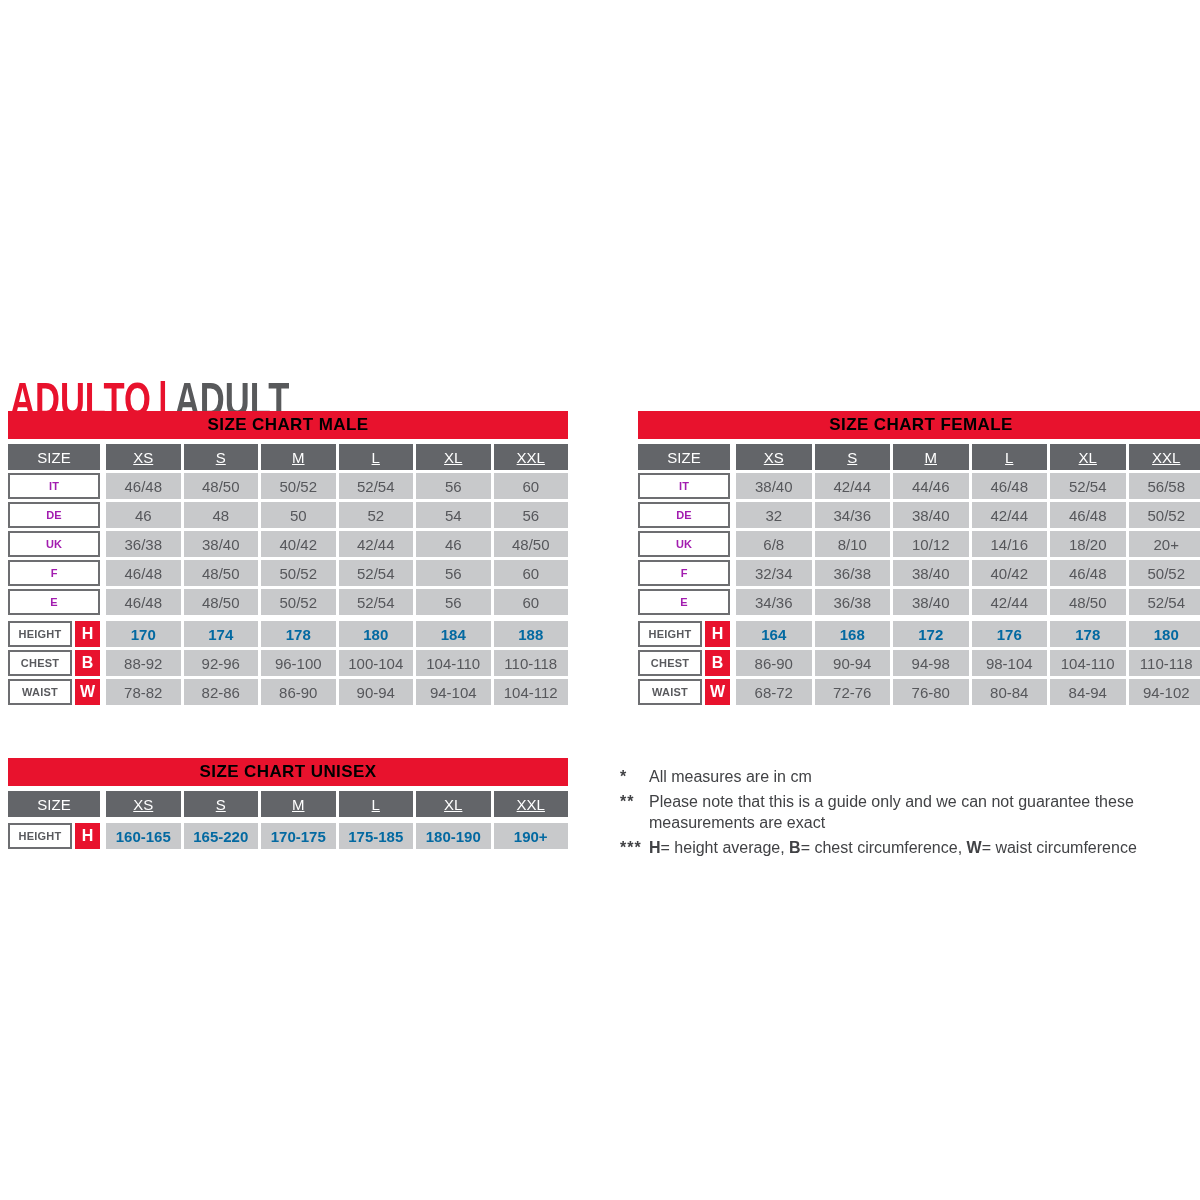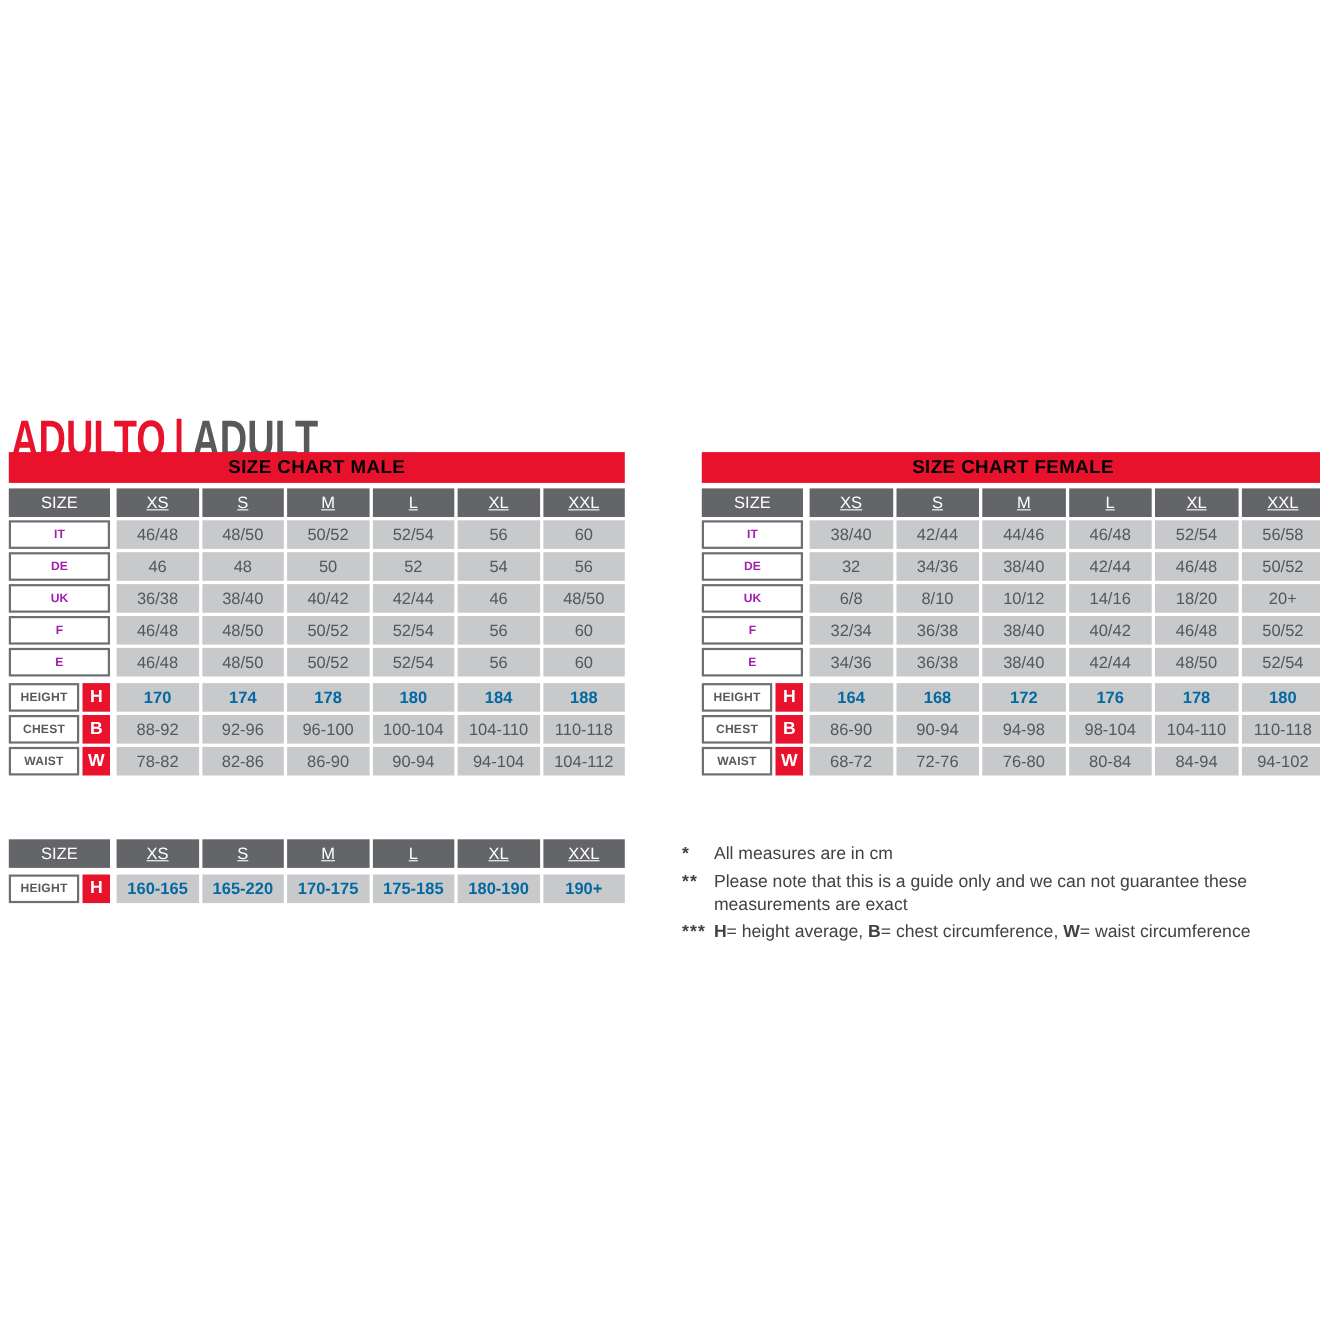--- a/index.html
+++ b/index.html
@@ -299,20 +299,21 @@
         </div>
         <div class="cell">68-72</div>
         <div class="cell">72-76</div>
         <div class="cell">76-80</div>
         <div class="cell">80-84</div>
         <div class="cell">84-94</div>
         <div class="cell">94-102</div>
       </div>
     </section>
   <section class="size-table" id="table-unisex">
+      <div class="bar">SIZE CHART UNISEX</div>
       <div class="row header first">
         <div class="size-col">
           <div class="size-head">SIZE</div>
         </div>
         <div class="cell head-cell">XS</div>
         <div class="cell head-cell">S</div>
         <div class="cell head-cell">M</div>
         <div class="cell head-cell">L</div>
         <div class="cell head-cell">XL</div>
         <div class="cell head-cell">XXL</div>

